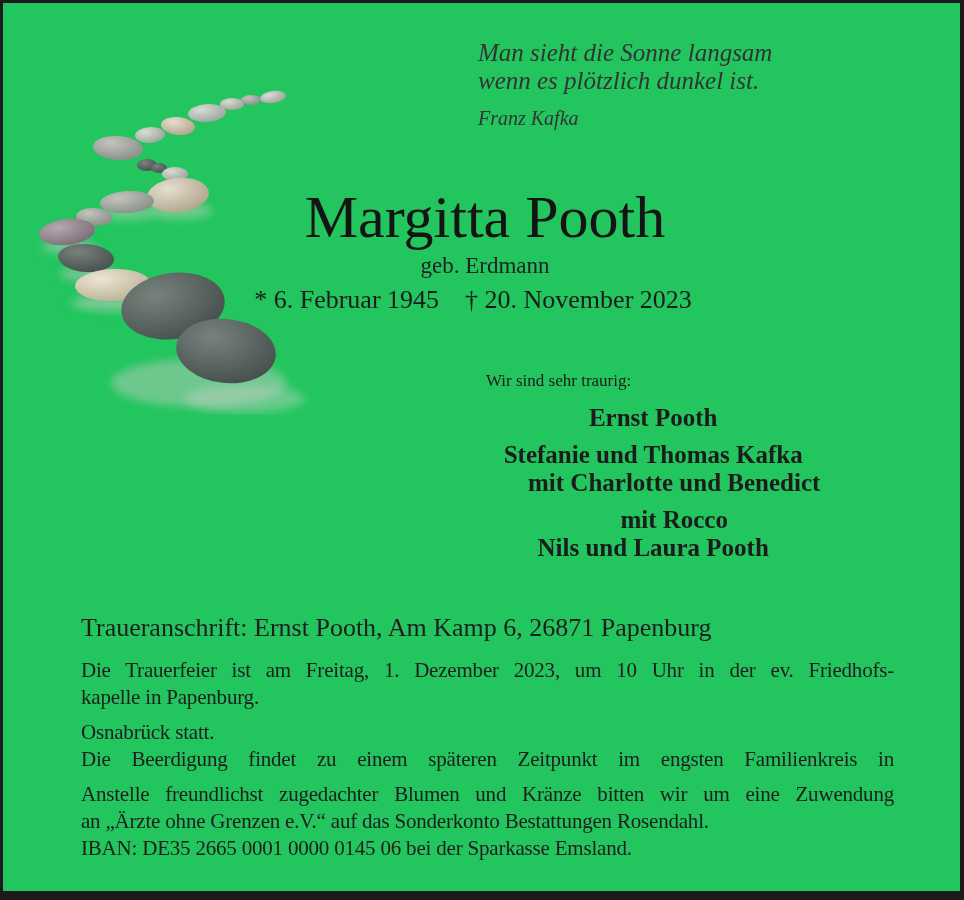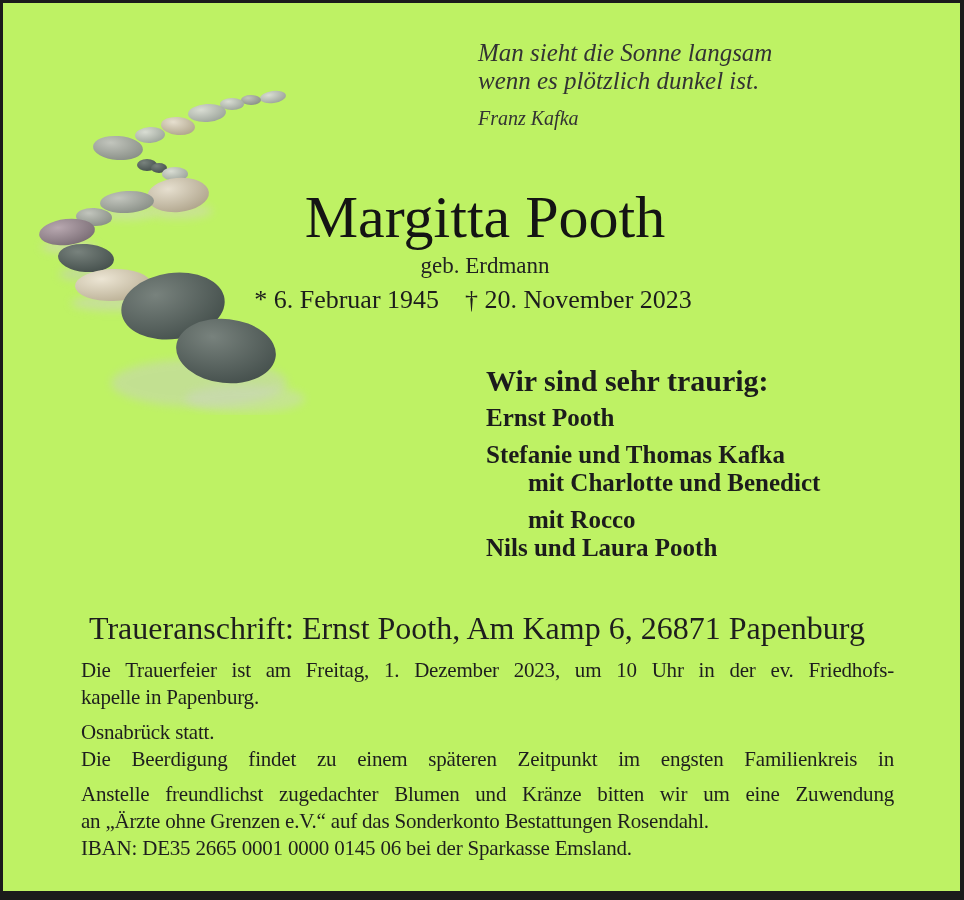--- a/index.html
+++ b/index.html
@@ -2,21 +2,21 @@
 <html><head>
 <meta charset="utf-8">
 <style>
   html, body { margin: 0; padding: 0; background: #ffffff; }
 
   .sheet {
     position: relative;
     width: 964px;
     height: 900px;
     box-sizing: border-box;
-    background: #bef264;
+    background: #22c55e;
     border-style: solid;
     border-color: #1b1b1b;
     border-width: 3px 4px 9px 3px;
     font-family: "Liberation Serif", "DejaVu Serif", serif;
     color: #222222;
     overflow: hidden;
   }
 
   
   .stones {
@@ -77,45 +77,44 @@
   
   .mourners {
     position: absolute;
     left: 483px;
     top: 364px;
     font-size: 25px;
     line-height: 28px;
     color: #1c1c1c;
   }
   .m-intro {
-    font-size: 30px;
-    font-weight: bold;
+    font-size: 17px;
+    font-weight: normal;
     margin-bottom: 8px;
   }
-  .m-group { margin-top: 9px; font-weight: bold; }
+  .m-group { margin-top: 9px; font-weight: bold; text-align: center; }
   .m-line { white-space: nowrap; }
   .m-indent { padding-left: 42px; }
 
   
   .details {
     position: absolute;
     left: 78px;
     top: 610px;
     width: 813px;
     font-size: 21px;
     line-height: 27px;
     letter-spacing: -0.2px;
     color: #1e1e1e;
   }
   .address {
-    font-size: 32px;
+    font-size: 26px;
     line-height: 30px;
     letter-spacing: 0;
     white-space: nowrap;
-    margin-left: 8px;
   }
   .para-first { margin-top: 14px; }
   .para { margin-top: 8px; }
   .d-line { white-space: nowrap; }
   .just { text-align: justify; text-align-last: justify; }
 </style>
 </head>
 <body>
 
 <div class="sheet">

